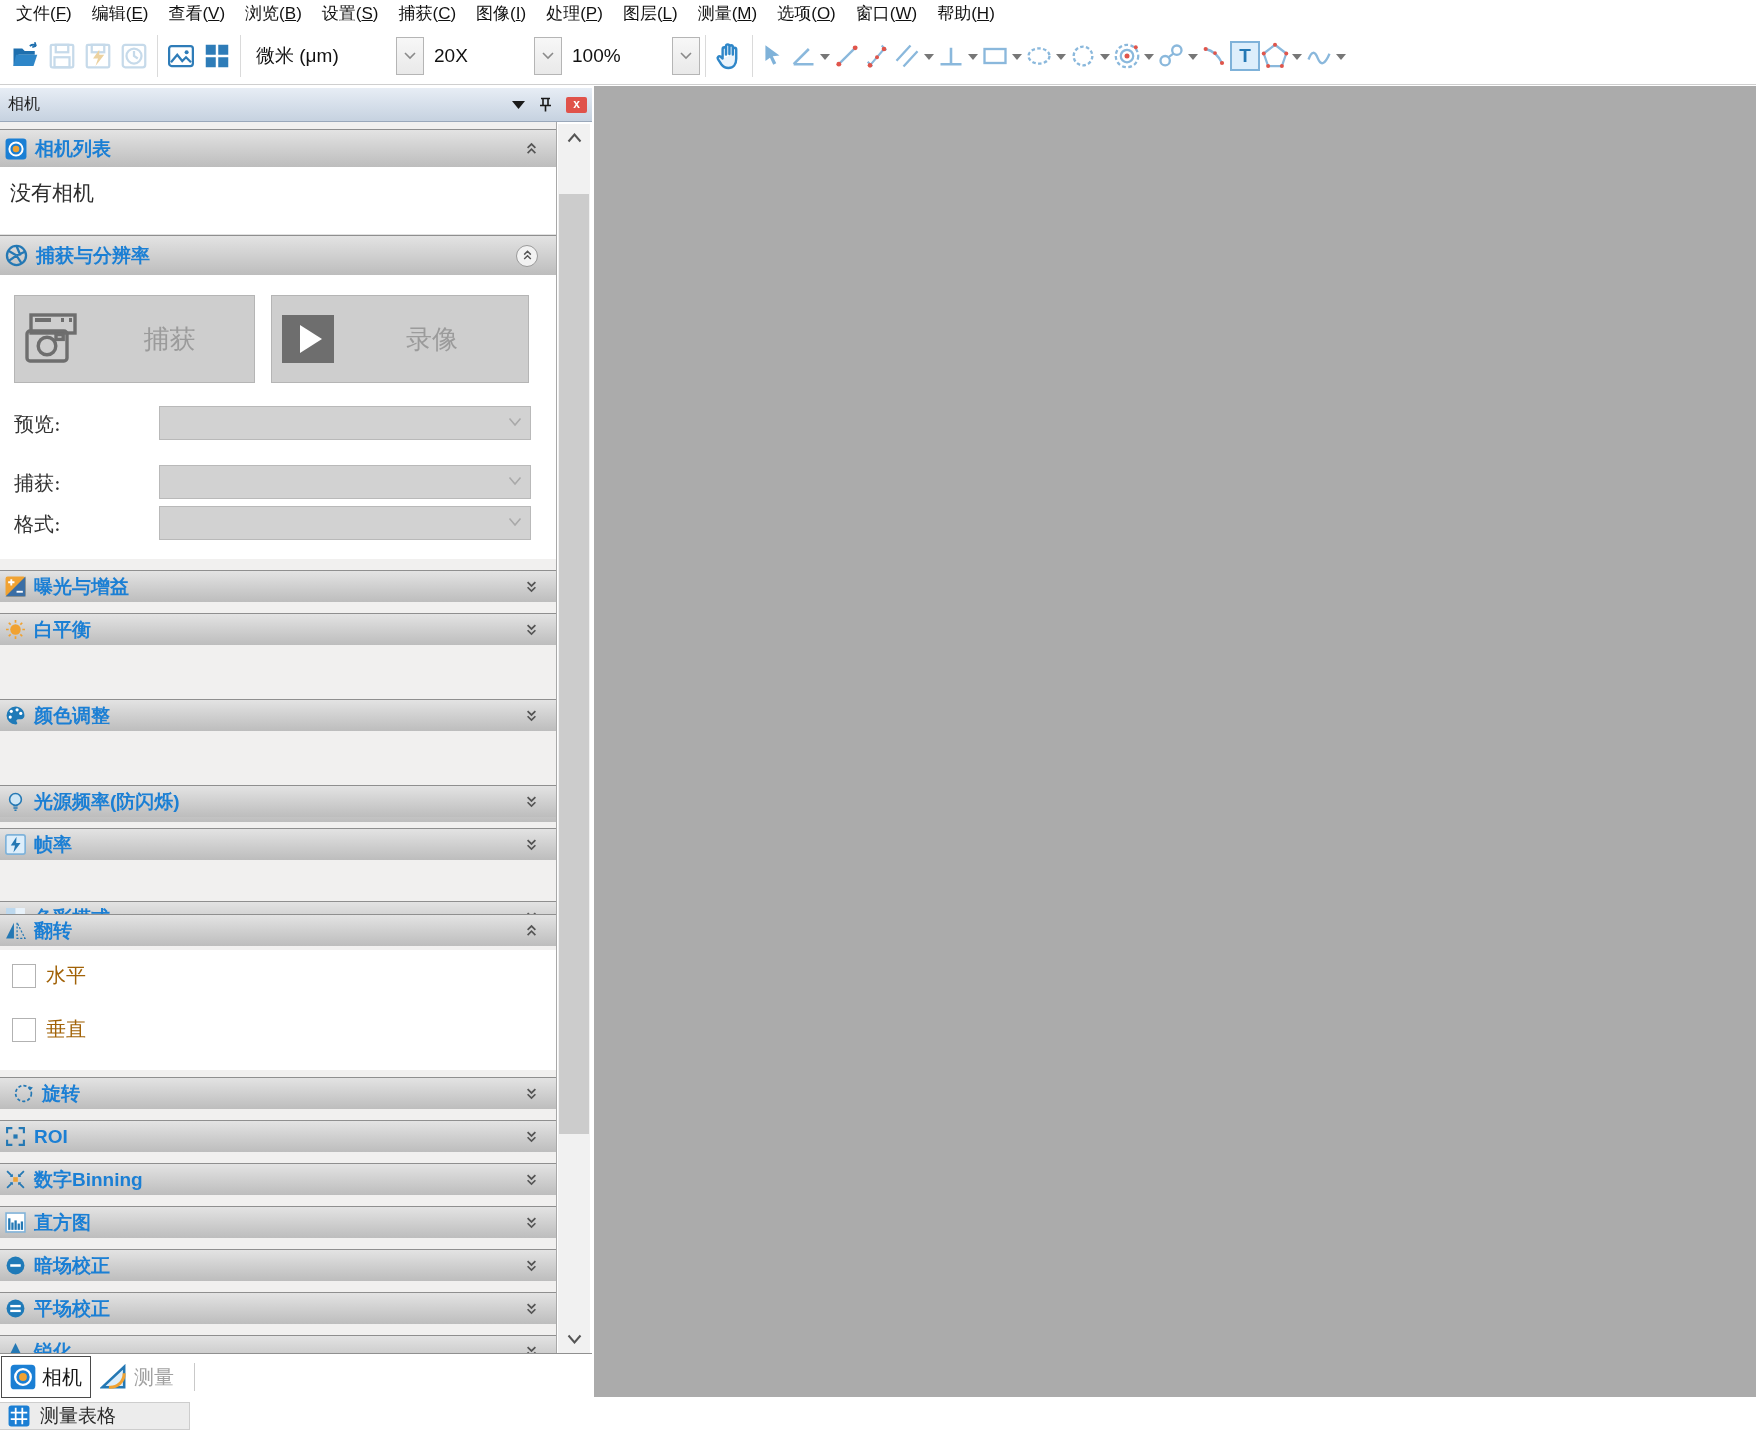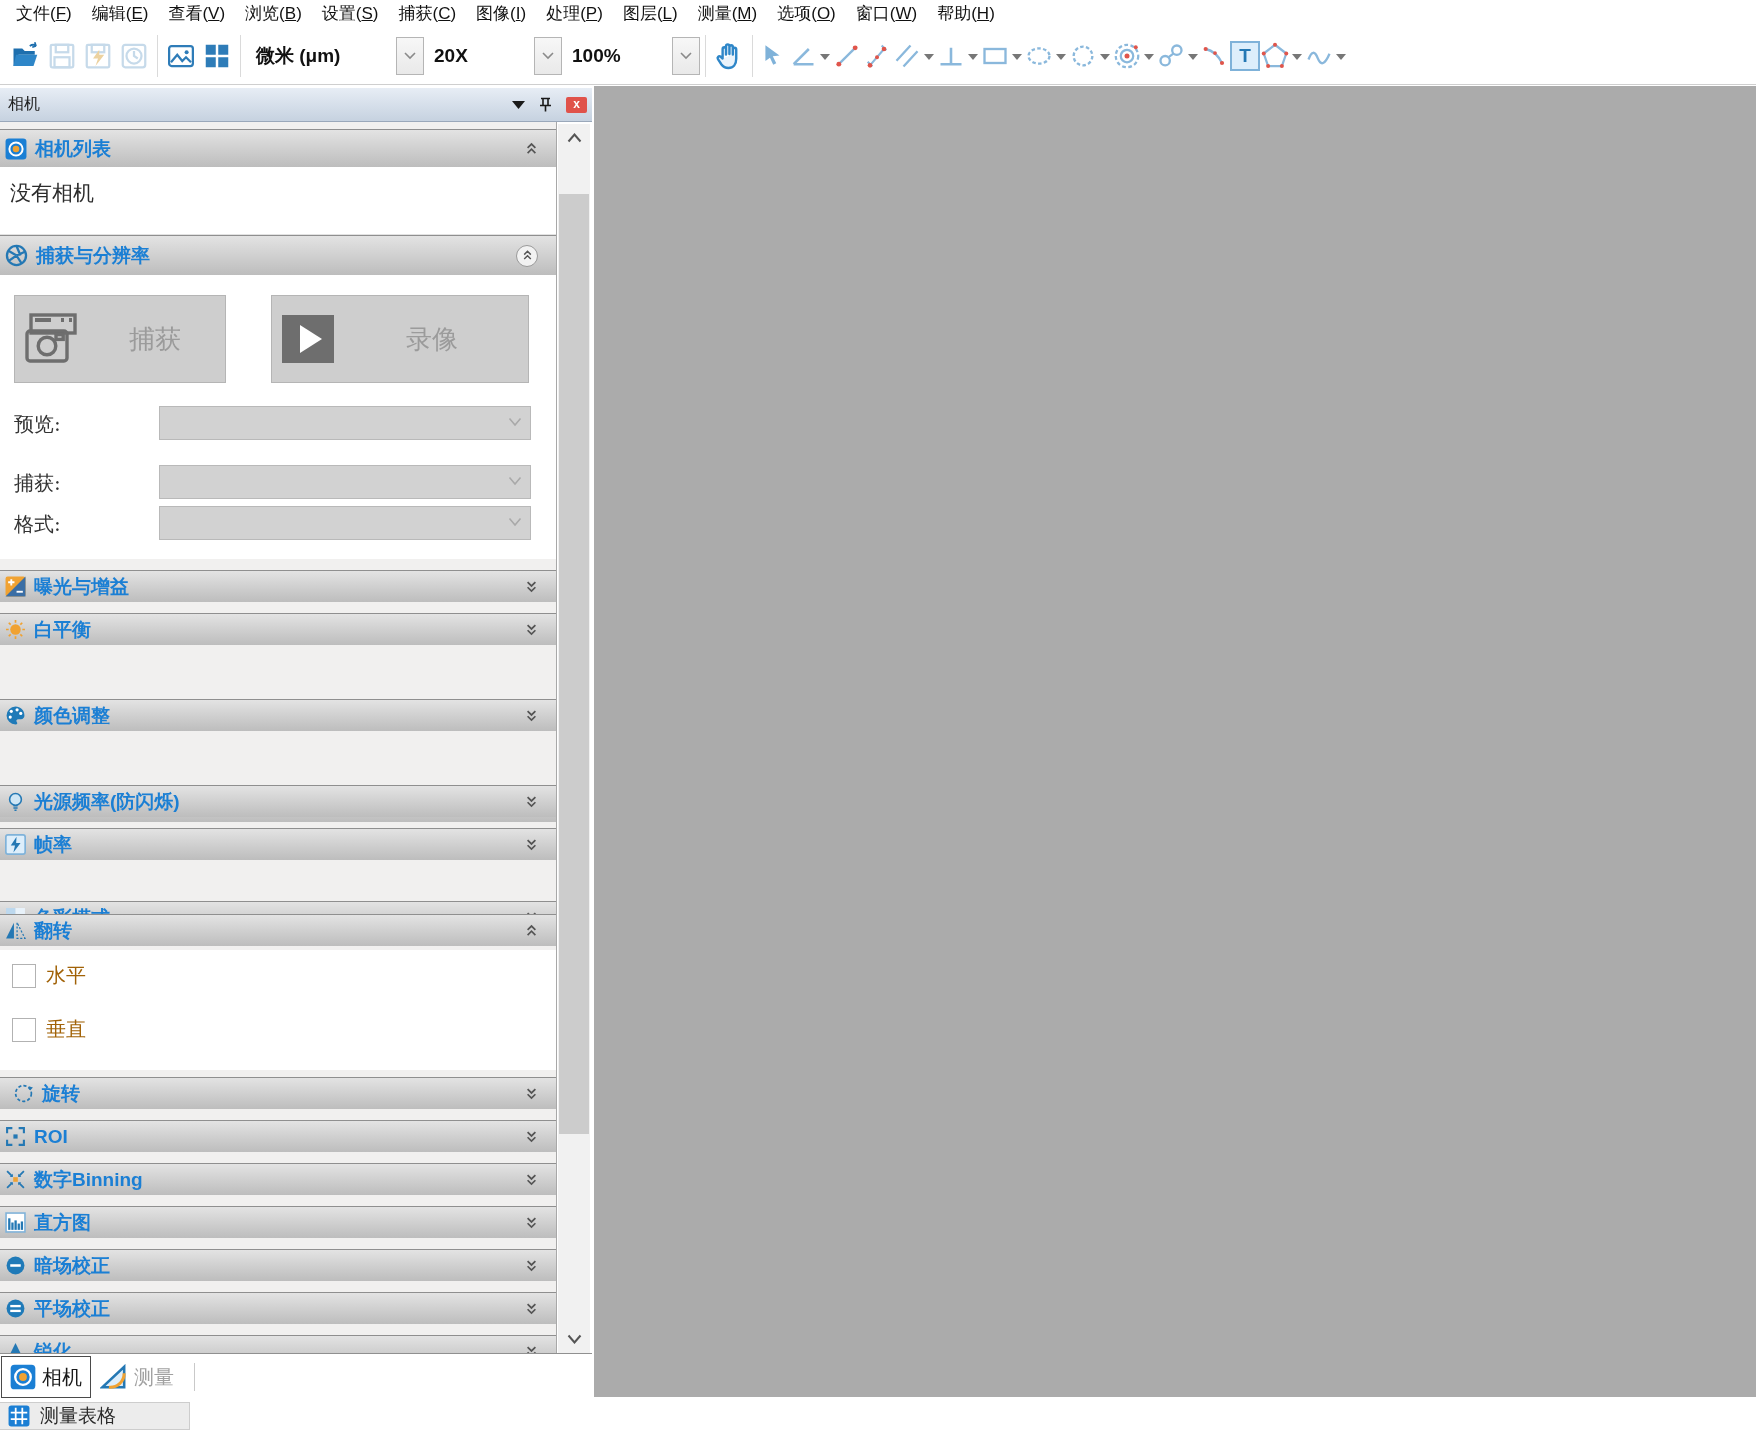--- a/index.html
+++ b/index.html
@@ -9,21 +9,21 @@
   .menubar{position:absolute;left:0;top:0;width:100%;height:28px;display:flex;align-items:center;
            padding-left:6px;font-size:17px;color:#111;background:#fff;}
   .menu-item{padding:0 10px;line-height:28px;cursor:default;}
   .menu-item u{text-decoration:underline;}
   
   .toolbar{position:absolute;left:0;top:28px;width:100%;height:57px;background:#fff;
            border-bottom:1px solid #cfcfcf;display:flex;align-items:center;padding-left:8px;box-sizing:border-box;}
   .tbtn{display:flex;align-items:center;justify-content:center;width:36px;height:44px;flex:0 0 auto;}
   .tbtn.narrow{width:30px;}
   .vr{width:1px;height:42px;background:#dadada;margin:0 5px;flex:0 0 auto;}
-  .tcombo{display:flex;align-items:center;flex:0 0 auto;font-weight:bold;}
+  .tcombo{display:flex;align-items:center;flex:0 0 auto;}
   .tval{font-size:19px;color:#111;padding:0 10px;white-space:nowrap;}
   .ddbtn{width:28px;height:38px;background:linear-gradient(#f7f7f7,#e9e9e9);border:1px solid #b5b5b5;
          display:flex;align-items:center;justify-content:center;box-sizing:border-box;}
   .caret{width:14px;height:44px;display:flex;align-items:center;justify-content:center;flex:0 0 auto;}
   .texttool{width:26px;height:26px;border:2px solid #7fb2d9;background:#ddeefb;color:#2478b4;
             font-weight:bold;font-size:19px;display:flex;align-items:center;justify-content:center;}
   
   .sidepanel{position:absolute;left:0;top:85px;width:592px;height:1345px;background:#fff;}
   .titlebar{position:absolute;left:0;top:3px;width:592px;height:34px;
             background:linear-gradient(#e7edf5,#c6d2e0);border-bottom:1px solid #9aa8ba;
@@ -378,21 +378,21 @@
           </g>
         </svg>
       <span class="lbl">捕获与分辨率</span>
       <span class="chev chev-circle">
           <svg width="11" height="11" viewBox="0 0 10 10">
             <path d="M2 4.2 L5 1.2 L8 4.2 M2 8.2 L5 5.2 L8 8.2" stroke="#555" stroke-width="1.3" fill="none"></path>
           </svg>
         </span>
     </div>
     <div class="content" style="top:190px;height:284px;">
-      <div class="bigbtn" style="left:14px;width:212px;align-items:center;">
+      <div class="bigbtn" style="left:14px;width:241px;align-items:center;">
         <svg width="64" height="60" viewBox="0 0 32 30" style="margin-left:6px;">
             <g stroke="#6e6e6e" stroke-width="1.7" fill="none">
               <rect x="5" y="3" width="22" height="9"></rect>
               <path d="M7 5.5 h8 M20 5.5 h1.5 M24 5.5 h1.5" stroke-width="2"></path>
               <rect x="3" y="11" width="20" height="15" rx="1.5"></rect>
               <circle cx="13" cy="18.5" r="4.4"></circle>
               <rect x="17.5" y="12.8" width="3.6" height="2.4"></rect>
             </g>
           </svg>
         <span class="blabel">捕获</span>

